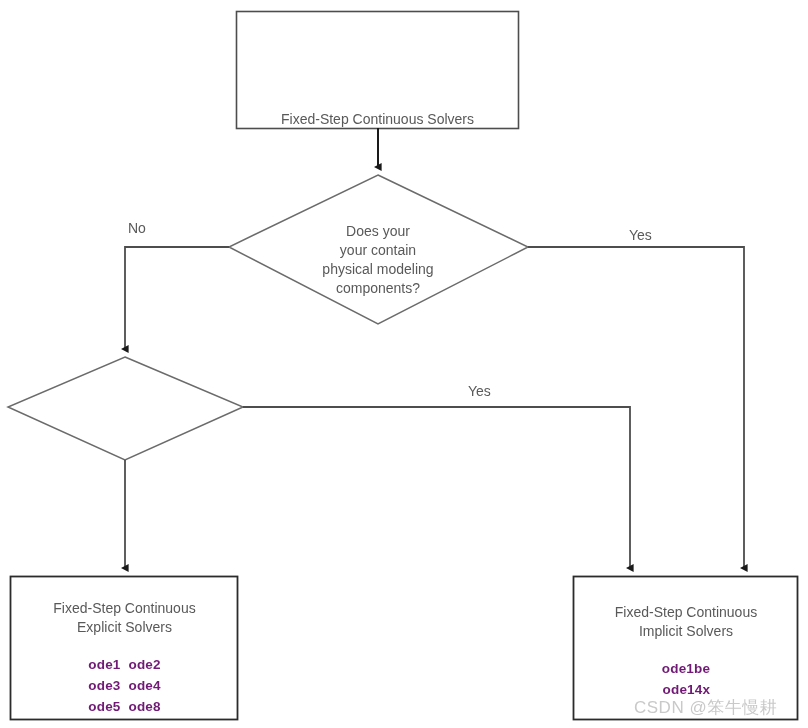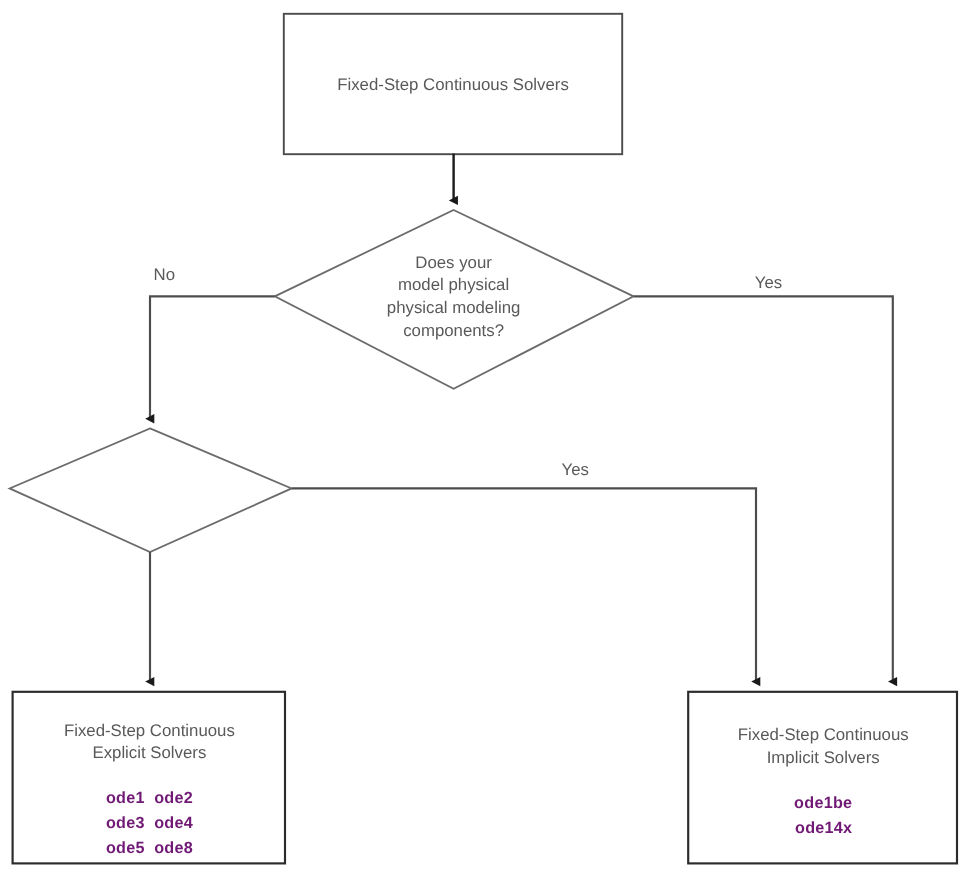--- a/index.html
+++ b/index.html
@@ -20,21 +20,21 @@
     left: 0;
     top: 0;
     width: 808px;
     height: 728px;
   }
   .node-text {
     position: absolute;
     display: flex;
     flex-direction: column;
     align-items: center;
-    justify-content: center;
+    justify-content: flex-end;
     text-align: center;
     color: #595959;
     font-size: 14px;
     line-height: 19px;
     pointer-events: none;
   }
   .box-title {
     color: #595959;
     font-size: 14px;
     line-height: 19px;
@@ -103,21 +103,21 @@
 
     <path d="M125,460 L125,568" fill="none" stroke="#4d4d4d" stroke-width="1.8" marker-end="url(#arrowhead)"></path>
   </svg>
 
   <div class="node-text" style="left:236px; top:11px; width:283px; height:118px;">
     <span class="box-title">Fixed-Step Continuous Solvers</span>
   </div>
 
   <div class="node-text" style="left:283px; top:196px; width:190px; height:102px;">
     <span class="diamond-label">Does your
-model physical
+your contain
 physical modeling
 components?</span>
   </div>
 
 
   <div class="node-text" style="left:11px; top:577px; width:227px; height:143px; justify-content:flex-start; padding-top:22px; box-sizing:border-box;">
     <span class="box-title">Fixed-Step Continuous
 Explicit Solvers</span>
     <div class="solver-list">
       <div class="solver-row">ode1  ode2</div>
@@ -134,14 +134,15 @@
       <div class="solver-row">ode14x</div>
     </div>
   </div>
 
   <div class="edge-label" style="left:128px; top:220px;">No</div>
 
   <div class="edge-label" style="left:629px; top:227px;">Yes</div>
 
   <div class="edge-label" style="left:468px; top:383px;">Yes</div>
 
+  <div class="watermark" style="left:634px; top:698px;">CSDN @笨牛慢耕</div>
 
 </div>
 
 </body></html>

